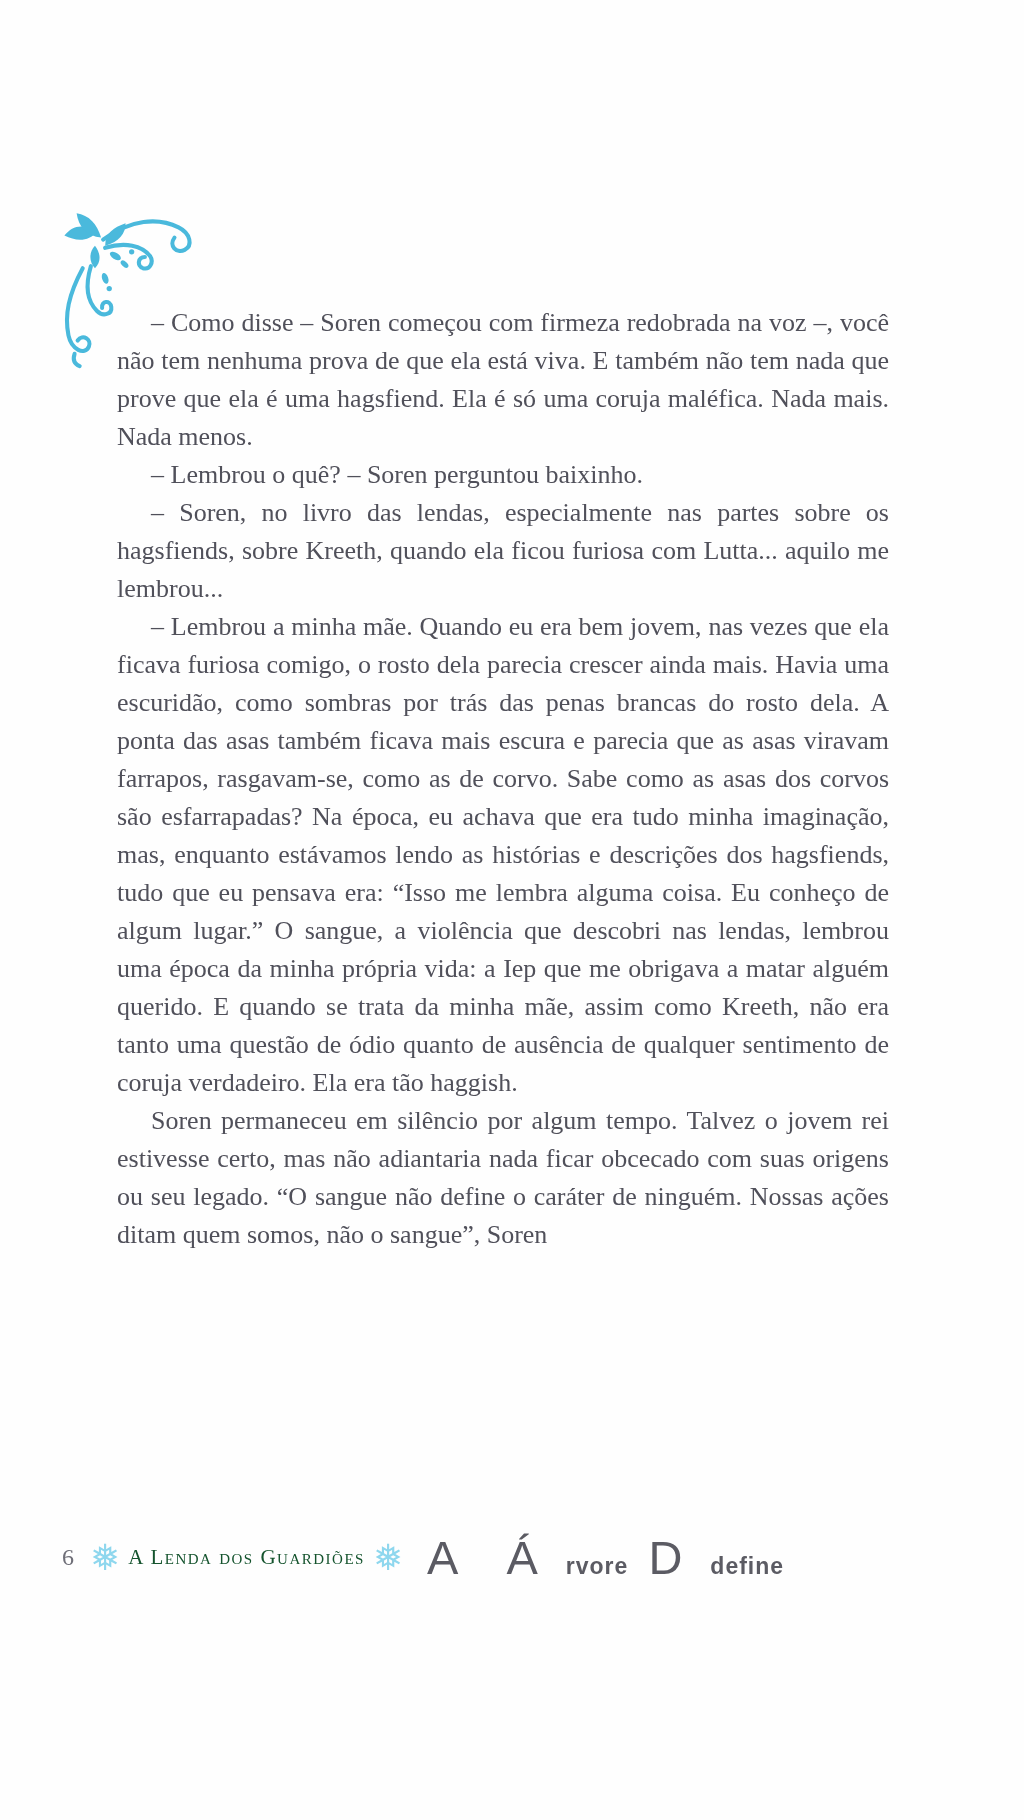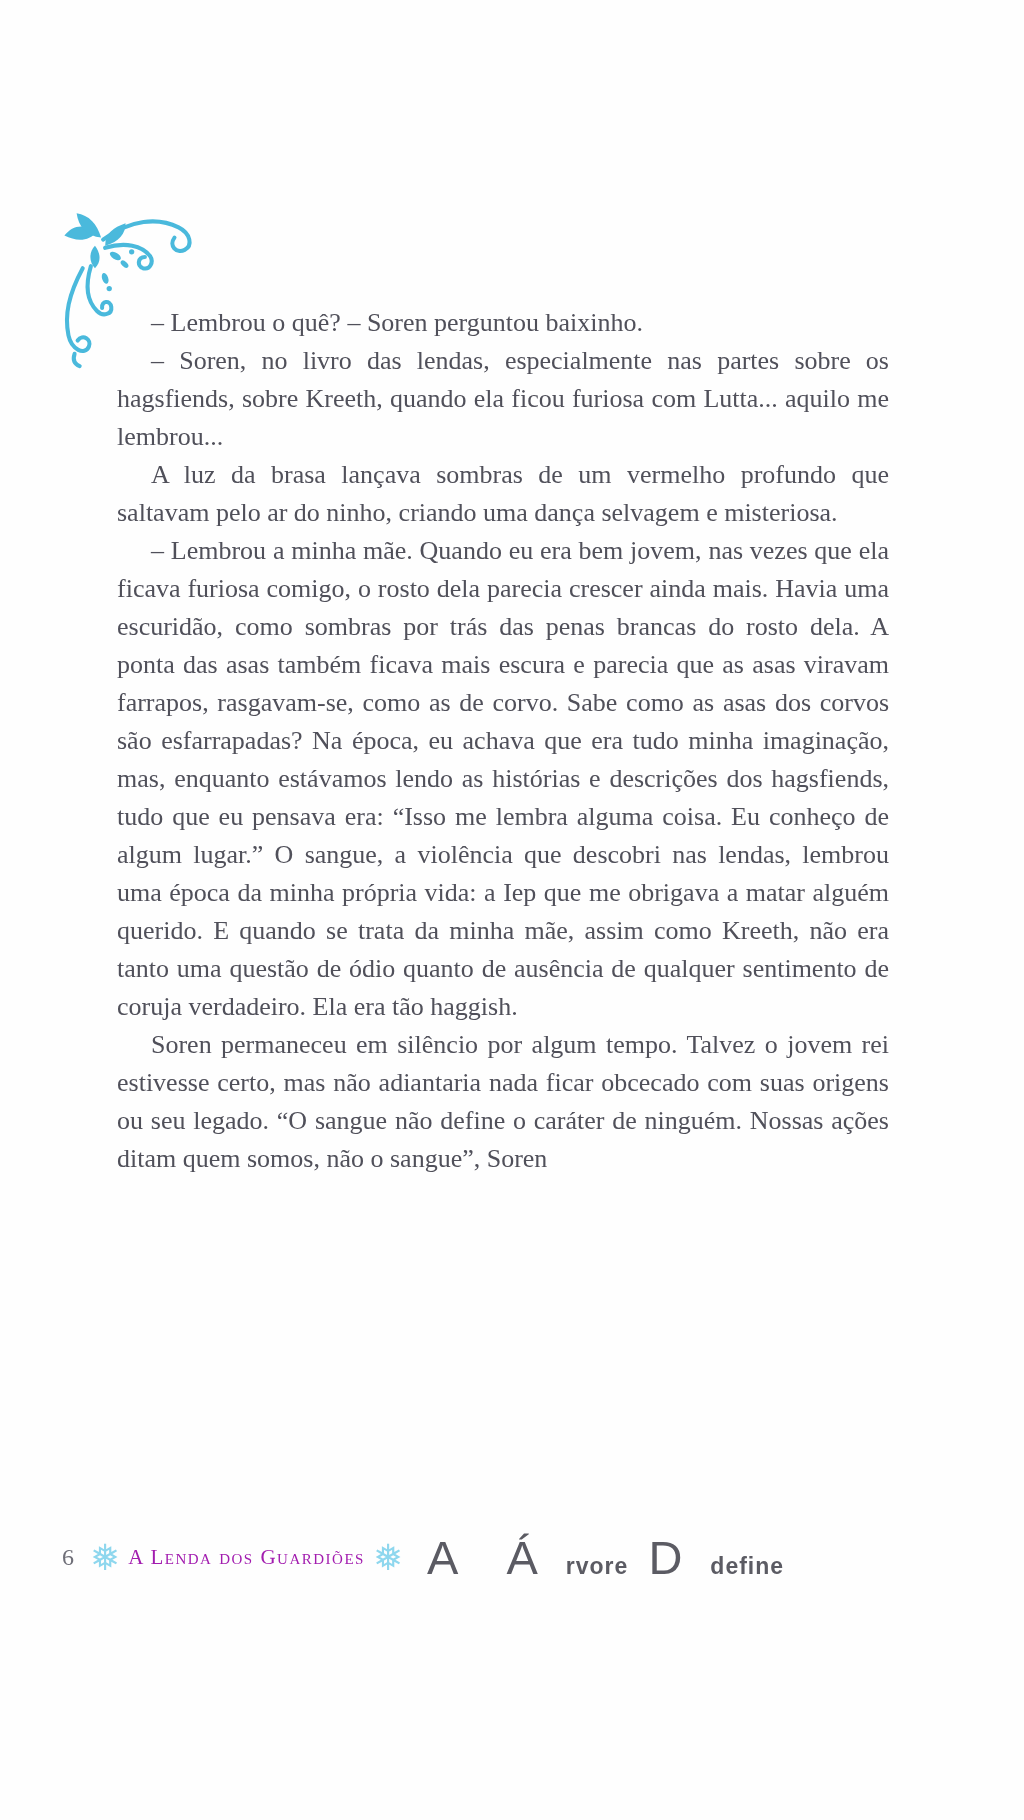--- a/index.html
+++ b/index.html
@@ -43,21 +43,21 @@
   }
   .snowflake {
     font-family:"DejaVu Sans", sans-serif;
     color:#8ed7ee;
     font-size:36px;
     line-height:1;
   }
   .series-title {
     font-variant:small-caps;
     letter-spacing:1.5px;
-    color:#a21caf;
+    color:#14532d;
     font-size:21px;
     margin:0 8px;
     white-space:nowrap;
   }
   .book-title {
     margin-left:24px;
     color:#5b5b63;
     font-family:"Liberation Sans", sans-serif;
     display:flex;
     align-items:baseline;
@@ -88,23 +88,23 @@
       <path d="M50,44 C56,52 56,60 50,66 C44,60 44,50 50,44 Z"></path>
       <ellipse cx="70" cy="54" rx="6" ry="3.2" transform="rotate(32 70 54)"></ellipse>
       <ellipse cx="79" cy="62" rx="4.5" ry="2.6" transform="rotate(42 79 62)"></ellipse>
       <ellipse cx="60" cy="76" rx="5.5" ry="3" transform="rotate(72 60 76)"></ellipse>
       <circle cx="86" cy="50" r="2.6"></circle>
       <circle cx="64" cy="86" r="2.6"></circle>
     </g>
   </svg>
 
   <div class="body-text">
+    <p>– Como disse – Soren começou com firmeza redobrada na voz –, você não tem nenhuma prova de que ela está viva. E também não tem nada que prove que ela é uma hagsfiend. Ela é só uma coruja maléfica. Nada mais. Nada menos.</p>
     <p>– Lembrou o quê? – Soren perguntou baixinho.</p>
     <p>– Soren, no livro das lendas, especialmente nas partes sobre os hagsfiends, sobre Kreeth, quando ela ficou furiosa com Lutta... aquilo me lembrou...</p>
-    <p>A luz da brasa lançava sombras de um vermelho profundo que saltavam pelo ar do ninho, criando uma dança selvagem e misteriosa.</p>
     <p>– Lembrou a minha mãe. Quando eu era bem jovem, nas vezes que ela ficava furiosa comigo, o rosto dela parecia crescer ainda mais. Havia uma escuridão, como sombras por trás das penas brancas do rosto dela. A ponta das asas também ficava mais escura e parecia que as asas viravam farrapos, rasgavam-se, como as de corvo. Sabe como as asas dos corvos são esfarrapadas? Na época, eu achava que era tudo minha imaginação, mas, enquanto estávamos lendo as histórias e descrições dos hagsfiends, tudo que eu pensava era: “Isso me lembra alguma coisa. Eu conheço de algum lugar.” O sangue, a violência que descobri nas lendas, lembrou uma época da minha própria vida: a Iep que me obrigava a matar alguém querido. E quando se trata da minha mãe, assim como Kreeth, não era tanto uma questão de ódio quanto de ausência de qualquer sentimento de coruja verdadeiro. Ela era tão haggish.</p>
     <p>Soren permaneceu em silêncio por algum tempo. Talvez o jovem rei estivesse certo, mas não adiantaria nada ficar obcecado com suas origens ou seu legado. “O sangue não define o caráter de ninguém. Nossas ações ditam quem somos, não o sangue”, Soren</p>
   </div>
 
   <div class="footer">
     <span class="page-number">6</span>
     <span class="snowflake">❅</span>
     <span class="series-title">A Lenda dos Guardiões</span>
     <span class="snowflake">❅</span>
     <span class="book-title">

